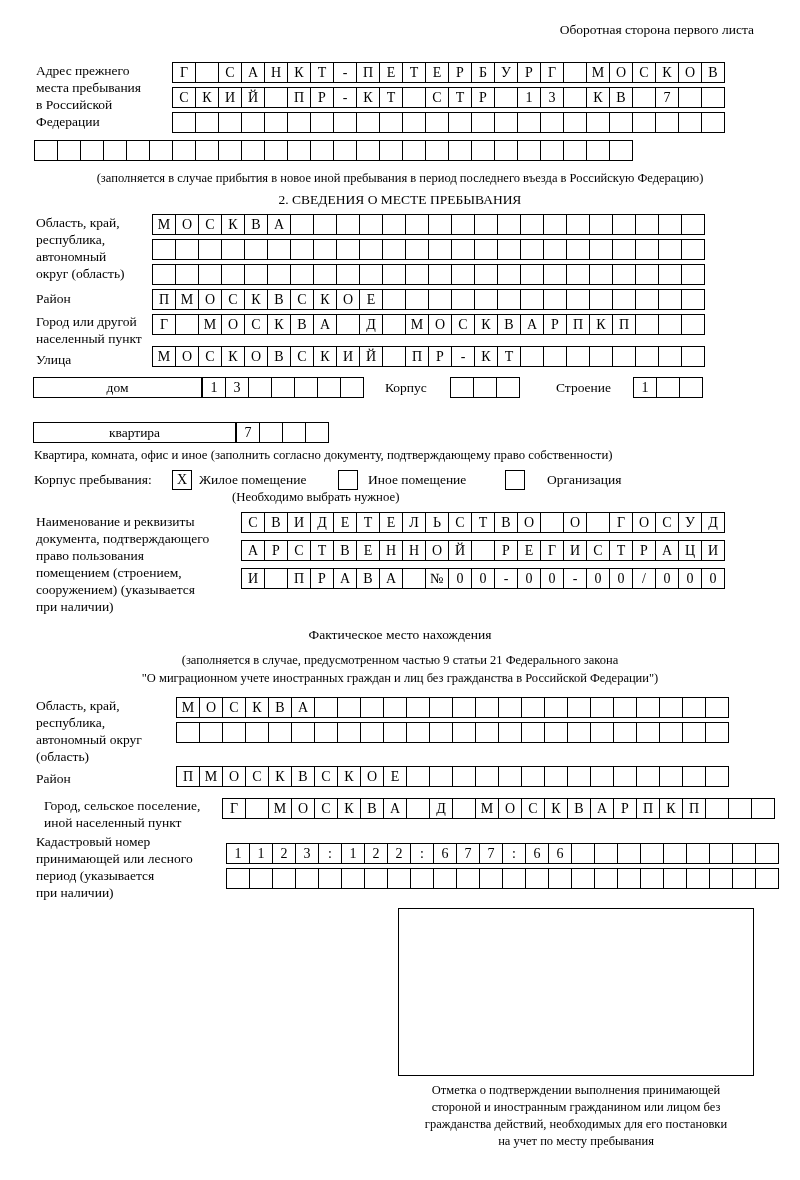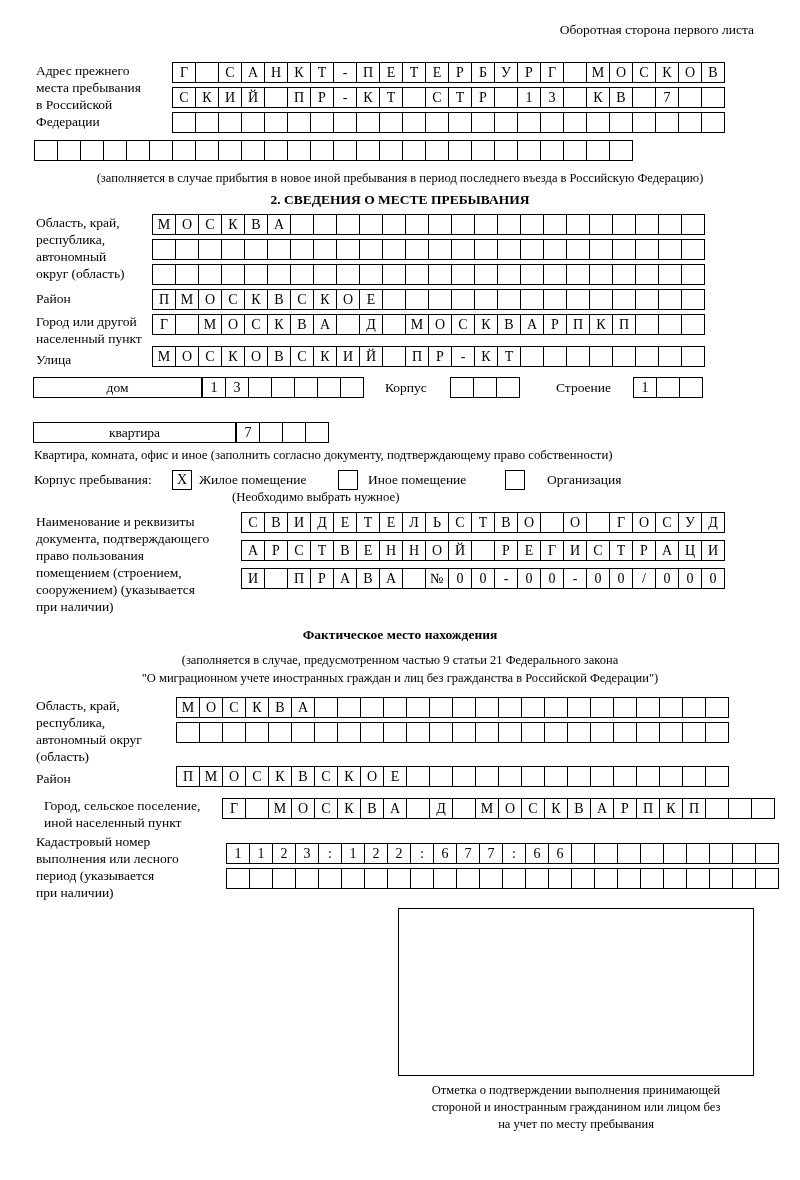--- a/index.html
+++ b/index.html
@@ -15,21 +15,21 @@
   .hdr-right{
     position:absolute;right:46px;top:22px;
     font-size:13.5px;
   }
   .label{
     font-size:13.5px;
     line-height:17px;
   }
   .lbl-block{position:absolute;}
   .center{position:absolute;text-align:center;width:100%;}
-  .bold{font-weight:bold;}
+  .bold{font-weight:normal;}
   
   .cells{position:absolute;display:flex;}
   .cell{
     width:24px;height:21px;
     border:1px solid #000;
     margin-right:-1px;
     box-sizing:border-box;
     font-size:14px;
     line-height:19px;
     text-align:center;
@@ -606,21 +606,21 @@
       <div class="cell filled" style="width: 24px;">П</div>
       <div class="cell filled" style="width: 24px;">К</div>
       <div class="cell filled" style="width: 24px;">П</div>
       <div class="cell" style="width: 24px;"></div>
       <div class="cell" style="width: 24px;"></div>
       <div class="cell" style="width: 24px;"></div>
     </div>
 
   <div class="lbl-block label" style="left:36px;top:833px;">
     <div>Кадастровый номер</div>
-    <div>выполнения или лесного</div>
+    <div>принимающей или лесного</div>
     <div>период (указывается</div>
     <div>при наличии)</div>
   </div>
   <div class="cells" id="al-cad1" style="left:226px;top:843px;">
       <div class="cell filled" style="width: 24px;">1</div>
       <div class="cell filled" style="width: 24px;">1</div>
       <div class="cell filled" style="width: 24px;">2</div>
       <div class="cell filled" style="width: 24px;">3</div>
       <div class="cell filled" style="width: 24px;">:</div>
       <div class="cell filled" style="width: 24px;">1</div>
@@ -667,16 +667,17 @@
       <div class="cell" style="width: 24px;"></div>
       <div class="cell" style="width: 24px;"></div>
       <div class="cell" style="width: 24px;"></div>
       <div class="cell" style="width: 24px;"></div>
     </div>
 
   <div class="bigbox" style="left:398px;top:908px;width:356px;height:168px;"></div>
   <div class="footnote" style="left:380px;top:1082px;width:392px;">
     <div>Отметка о подтверждении выполнения принимающей</div>
     <div>стороной и иностранным гражданином или лицом без</div>
+    <div>гражданства действий, необходимых для его постановки</div>
     <div>на учет по месту пребывания</div>
   </div>
 
 </div>
 
 </body></html>

